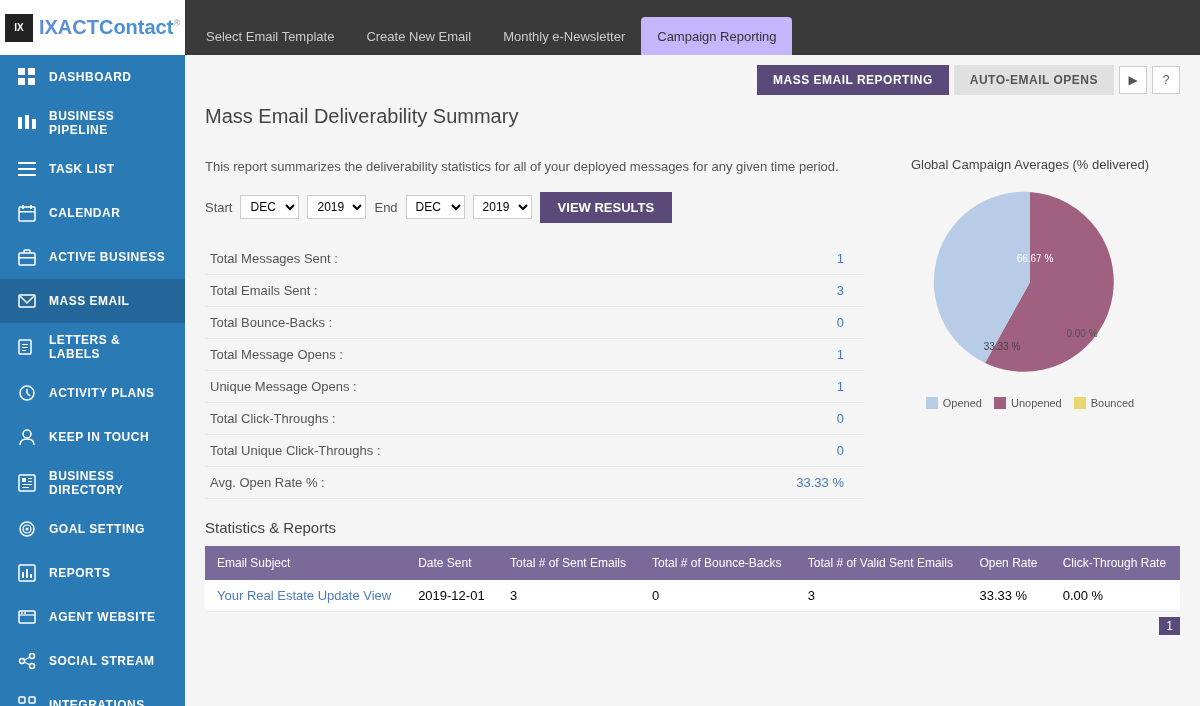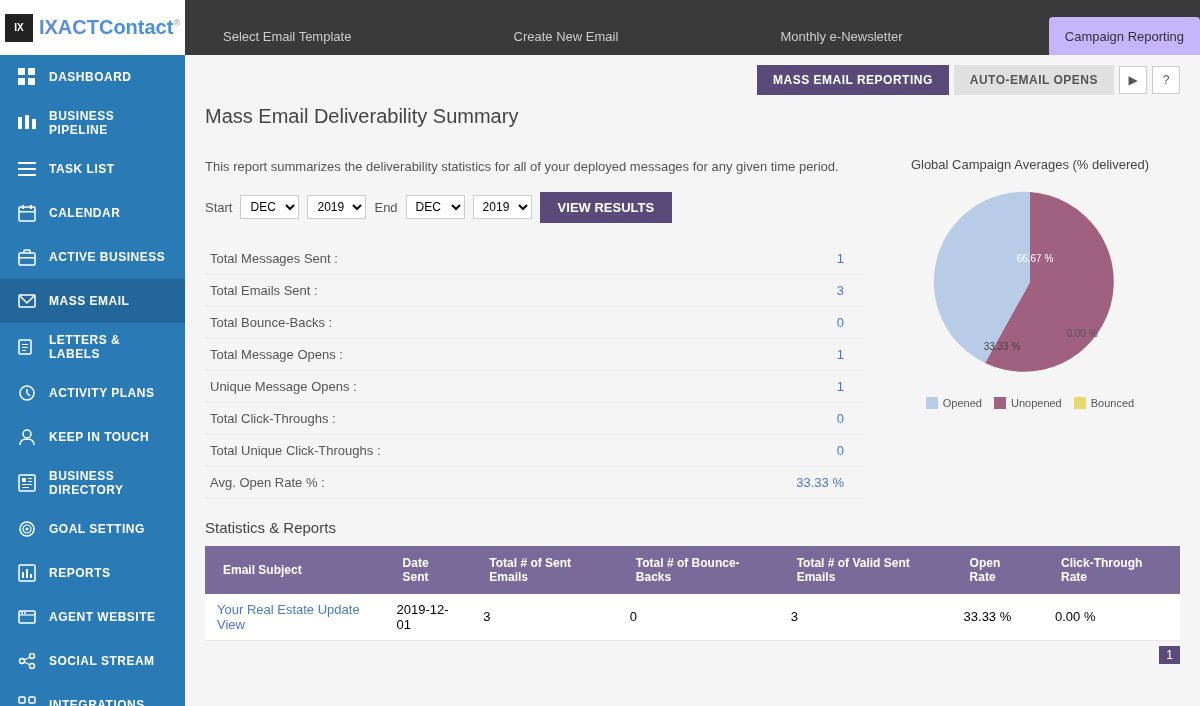--- a/index.html
+++ b/index.html
@@ -35,22 +35,21 @@
       font-size: 10px;
       display: flex; align-items: center; justify-content: center;
       margin-right: 6px;
       font-weight: bold;
     }
     .tabs-bar {
       display: flex;
       align-items: flex-end;
       height: 55px;
       flex: 1;
-      padding-left: 22px;
-      justify-content: space-between;
+      padding-left: 5px;
     }
     .tab-item {
       padding: 8px 16px;
       color: #ccc;
       cursor: pointer;
       font-size: 13px;
       height: 38px;
       display: flex;
       align-items: center;
       background: transparent;
@@ -266,24 +265,24 @@
       margin-bottom: 10px;
       font-weight: normal;
     }
     .data-table {
       width: 100%;
       border-collapse: collapse;
     }
     .data-table th {
       background: #7a6a9a;
       color: #fff;
-      padding: 10px 18px;
+      padding: 10px 12px;
       text-align: left;
       font-size: 12px;
-      font-weight: bold;
+      font-weight: normal;
     }
     .data-table td {
       padding: 8px 12px;
       font-size: 13px;
       border-bottom: 1px solid #e8e8e8;
       background: #fff;
     }
     .data-table td a {
       color: #4a7abf;
       text-decoration: none;

